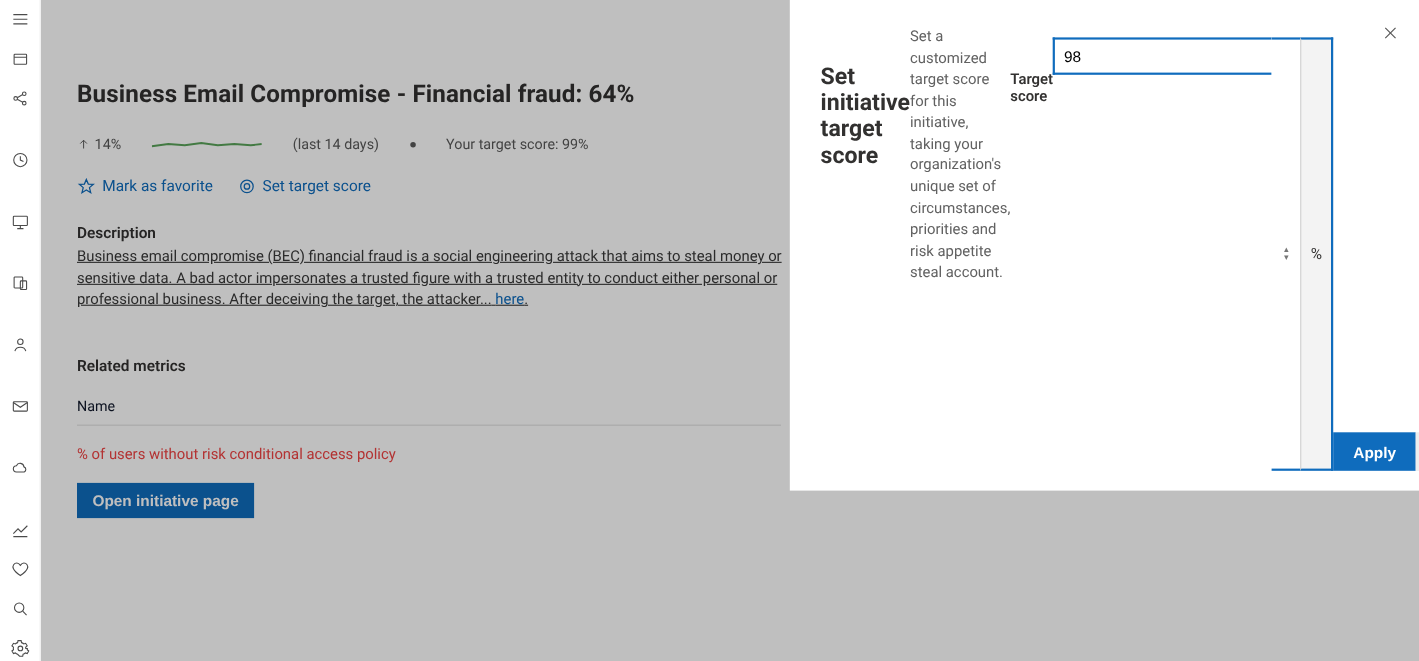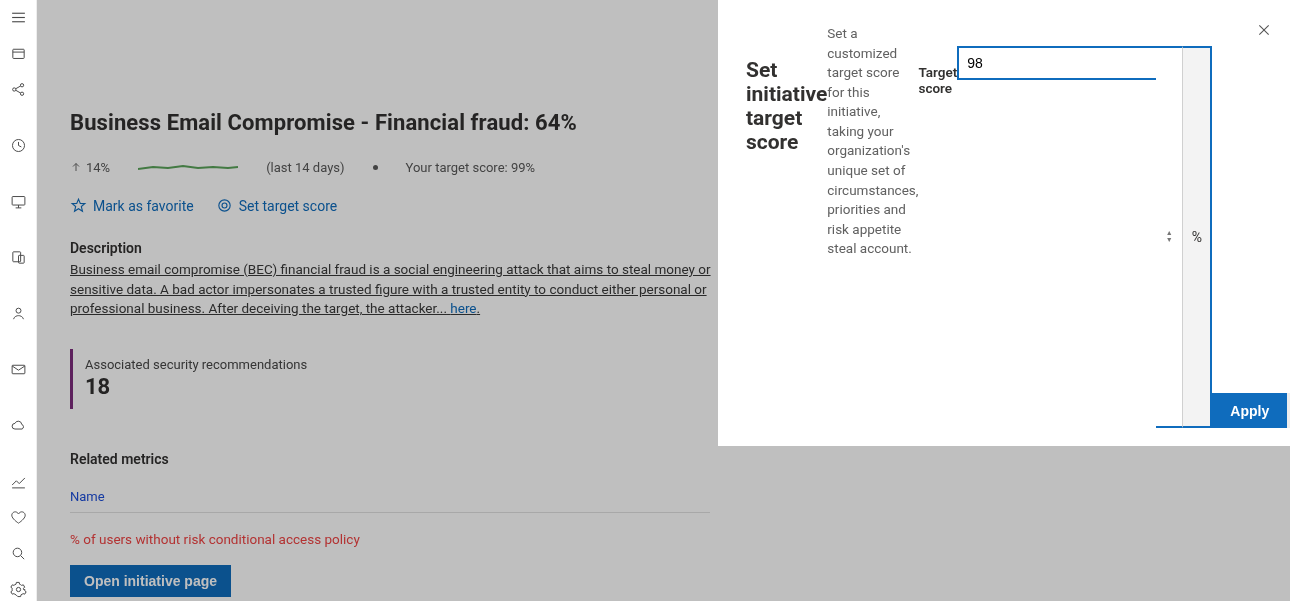--- a/index.html
+++ b/index.html
@@ -10,50 +10,50 @@
   .backdrop { position:absolute; left:37px; top:0; right:0; bottom:0; display:flex; }
   .dim { position:absolute; inset:0; background:#fff; }
   .dim-overlay { position:absolute; inset:0; background:rgba(0,0,0,.25); z-index:4; }
 
   
   .leftnav { position:absolute; left:0; top:0; width:37px; height:601px; background:#fff; display:flex; flex-direction:column; align-items:center; padding-top:6px; gap:14px; z-index:5; border-right:1px solid #eee;}
   .leftnav .ic { width:22px; height:22px; display:flex; align-items:center; justify-content:center; color:#4b4b4b; cursor:pointer; }
   .leftnav .ic svg { width:17px; height:17px; stroke:#4b4b4b; }
 
   
-  .page { position:absolute; top:0; left:0; right:0; bottom:0; padding:110px 0 0 33px; z-index:2;}
+  .page { position:absolute; top:0; left:0; right:0; bottom:0; padding:74px 0 0 33px; z-index:2;}
   .title { font-size:22px; font-weight:700; margin-bottom:24px; letter-spacing:0.1px;}
   .subline { display:flex; align-items:center; gap:28px; color:#5a5a5a; font-size:13px;}
   .up { display:inline-flex; align-items:center; gap:4px;}
   .up svg { width:12px; height:12px;}
   .spark { width:100px; height:16px; position:relative; }
   .spark svg { width:100px; height:16px; }
   .dot { width:5px; height:5px; border-radius:50%; background:#5a5a5a; display:inline-block;}
   .actionrow { display:flex; align-items:center; gap:22px; margin-top:22px; color:#0f6cbd; font-size:14px;}
   .actionrow .act { display:inline-flex; align-items:center; gap:6px; cursor:pointer;}
   .actionrow svg { width:17px; height:17px; }
   .section-h { margin-top:26px; font-weight:600; font-size:14px;}
   .desc { margin-top:4px; color:#3a3a3a; font-size:13.5px; max-width:660px; line-height:1.45;text-decoration:underline;}
   .link { color:#0f6cbd; cursor:pointer;}
   .card { margin-top:30px; border-left:3px solid #7c2c7c; padding:8px 0 10px 12px; }
   .card .lbl { font-size:13px; color:#484848;}
   .card .big { font-size:22px; font-weight:700; margin-top:2px;}
   .rel-h { margin-top:42px; font-weight:600; font-size:14px;}
-  .tbl-head { margin-top:22px; color:#1d4ed8; font-size:13px; border-bottom:1px solid #e0e0e0; padding-bottom:8px; width:640px;}
+  .tbl-head { margin-top:22px; color:#0f172a; font-size:13px; border-bottom:1px solid #e0e0e0; padding-bottom:8px; width:640px;}
   .tbl-row { color:#ef4444; font-size:13.5px; padding-top:18px; width:640px; white-space:nowrap; overflow:hidden; }
   .primary-btn { margin-top:18px; display:inline-block; background:#0f6cbd; color:#fff; font-weight:600; font-size:14px; padding:8px 14px; border:none; cursor:pointer;}
 
   
   .panel { position:absolute; top:0; right:0; width:572px; height:446px; background:#fff; z-index:6; padding:24px 28px 18px 28px; display:flex; flex-direction:row; }
   .panel .close { position:absolute; top:22px; right:18px; cursor:pointer; color:#555; }
   .panel .close svg { width:16px; height:16px; stroke:#555;}
   .panel h2 { margin:34px 0 12px 0; font-size:21px; font-weight:700; }
   .panel .sub { color:#616161; font-size:13.5px; line-height:1.45; max-width:520px;}
   .panel .field-label { margin-top:40px; font-weight:600; font-size:13.5px; }
-  .panel .inputrow { margin-top:22px; display:flex; width:520px;}
+  .panel .inputrow { margin-top:10px; display:flex; width:520px;}
   .panel .num { flex:1; border:2px solid #0f6cbd; border-right:none; height:34px; padding:0 8px; font-size:14px; outline:none;}
   .panel .spin { width:26px; border-top:2px solid #0f6cbd; border-bottom:2px solid #0f6cbd; display:flex; flex-direction:column; align-items:center; justify-content:center; background:#fff;}
   .panel .spin div { font-size:7px; color:#777; line-height:7px; cursor:pointer;}
   .panel .unit { width:30px; border:2px solid #0f6cbd; border-left:1px solid #d0d0d0; background:#f3f3f3; display:flex; align-items:center; justify-content:center; font-size:14px;}
   .panel .footer { margin-top:auto; display:flex; padding-top:12px;}
   .panel .apply { background:#0f6cbd; color:#fff; border:none; padding:7px 18px; font-size:14px; font-weight:600; cursor:pointer;}
   .panel .cancel { background:#ededed; color:#333; border:none; padding:7px 18px; font-size:18px; cursor:pointer;text-decoration:underline;}
 </style>
 </head>
 <body>
@@ -189,24 +189,20 @@
             <span>Set target score</span>
           </span>
         </div>
 
         <div class="section-h">Description</div>
         <div class="desc">
           <span>Business email compromise (BEC) financial fraud is a social engineering attack that aims to steal money or sensitive data. A bad actor impersonates a trusted figure with a trusted entity to conduct either personal or professional business. After deceiving the target, the attacker...</span>
           <span class="link">here</span><span>.</span>
         </div>
 
-        <div class="card">
-          <div class="lbl">Associated security recommendations</div>
-          <div class="big">18</div>
-        </div>
 
         <div class="rel-h">Related metrics</div>
         <div class="tbl-head">Name</div>
         <div class="tbl-row">% of users without risk conditional access policy</div>
 
         <button class="primary-btn">Open initiative page</button>
       </div>
     </div>
     <div class="dim-overlay"></div>
   </div>

